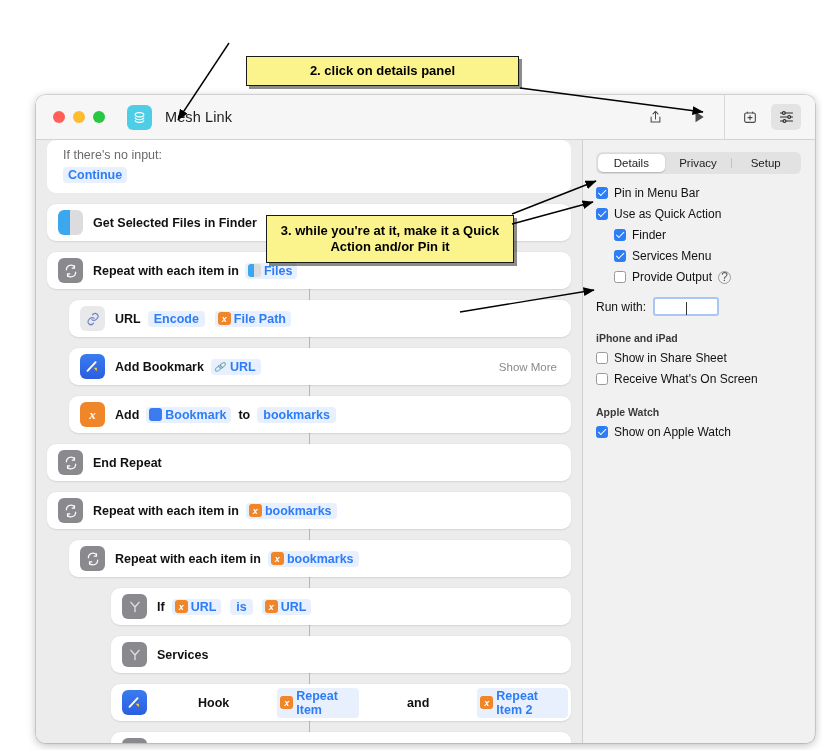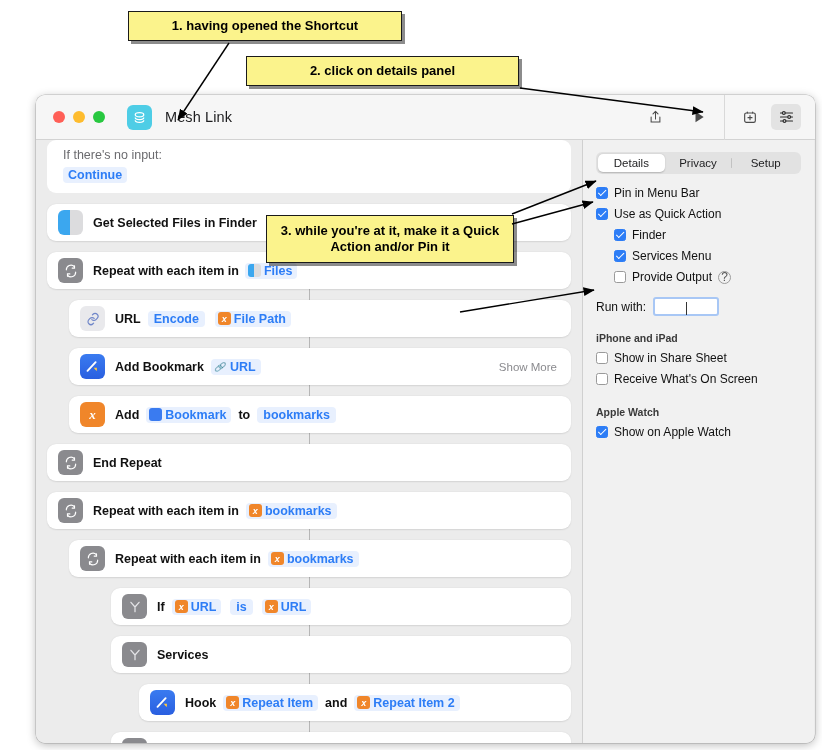--- a/index.html
+++ b/index.html
@@ -114,21 +114,21 @@
     color: #2d7df6; font-size: 12.5px; font-weight: bold;
     background: #e8f0fe; border-radius: 4px; padding: 1px 5px;
   }
   .showmore {
     margin-left: auto; margin-right: 14px;
     font-size: 11.5px; font-weight: normal; color: #8a8a8e;
   }
 
   .ind1 { margin-left: 22px; }
   .ind2 { margin-left: 64px; }
-  .ind3 { margin-left: 92px; }
+  .ind3 { margin-left: 64px; gap: 41px; }
 
   
   .panel {
     width: 231px; background: #f1f1f1;
     padding: 12px 13px 0 13px;
     font-size: 12px; color: #111;
   }
   .seg {
     display: flex; background: #e2e2e2; border-radius: 6px;
     padding: 2px; margin-bottom: 12px;
@@ -490,16 +490,15 @@
         <path d="M0,0 L8,3.2 L0,6.4 z" fill="#000"></path>
       </marker>
     </defs>
     <line x1="229" y1="43" x2="178" y2="120" stroke="#000" stroke-width="1.4" marker-end="url(#ah)"></line>
     <line x1="520" y1="88" x2="703" y2="112" stroke="#000" stroke-width="1.4" marker-end="url(#ah)"></line>
     <line x1="512" y1="214" x2="596" y2="181" stroke="#000" stroke-width="1.4" marker-end="url(#ah)"></line>
     <line x1="512" y1="224" x2="593" y2="202" stroke="#000" stroke-width="1.4" marker-end="url(#ah)"></line>
     <line x1="460" y1="312" x2="594" y2="290" stroke="#000" stroke-width="1.4" marker-end="url(#ah)"></line>
   </svg>
 
-  <div class="note" id="note1">1. having opened the Shortcut</div>
   <div class="note" id="note2">2. click on details panel</div>
   <div class="note" id="note3">3. while you're at it, make it a Quick Action and/or Pin it</div>
 </div>
 
 </body></html>

